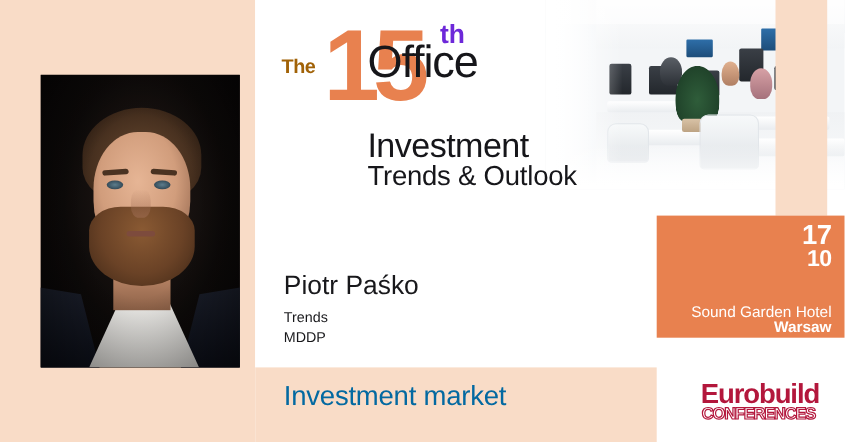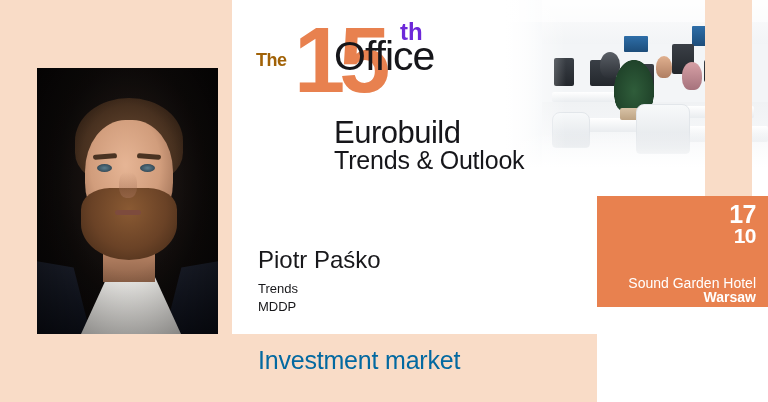--- a/index.html
+++ b/index.html
@@ -422,31 +422,35 @@
     <div class="nose"></div>
     <div class="mouth"></div>
     <div class="vignette"></div>
   </div>
 
   <div class="title-block">
     <span class="title-the">The</span>
     <span class="title-15">15</span>
     <span class="title-th">th</span>
     <span class="title-office">Office</span>
-    <span class="title-conference">Eurobuild</span>
+    <span class="title-conference">Investment</span>
     <span class="title-trends">Trends &amp; Outlook</span>
   </div>
 
   <div class="speaker-name">Piotr Paśko</div>
   <div class="speaker-role">Trends</div>
   <div class="speaker-company">MDDP</div>
 
   <div class="topic-text">Investment market</div>
 
   <div class="date-block">
     <span class="date-day">17</span>
     <span class="date-month">10</span>
     <span class="venue-name">Sound Garden Hotel</span>
     <span class="venue-city">Warsaw</span>
   </div>
 
+  <div class="logo">
+    <span class="logo-word">Eurobuild</span>
+    <span class="logo-sub">CONFERENCES</span>
+  </div>
 
 </div>
 
 </body></html>

